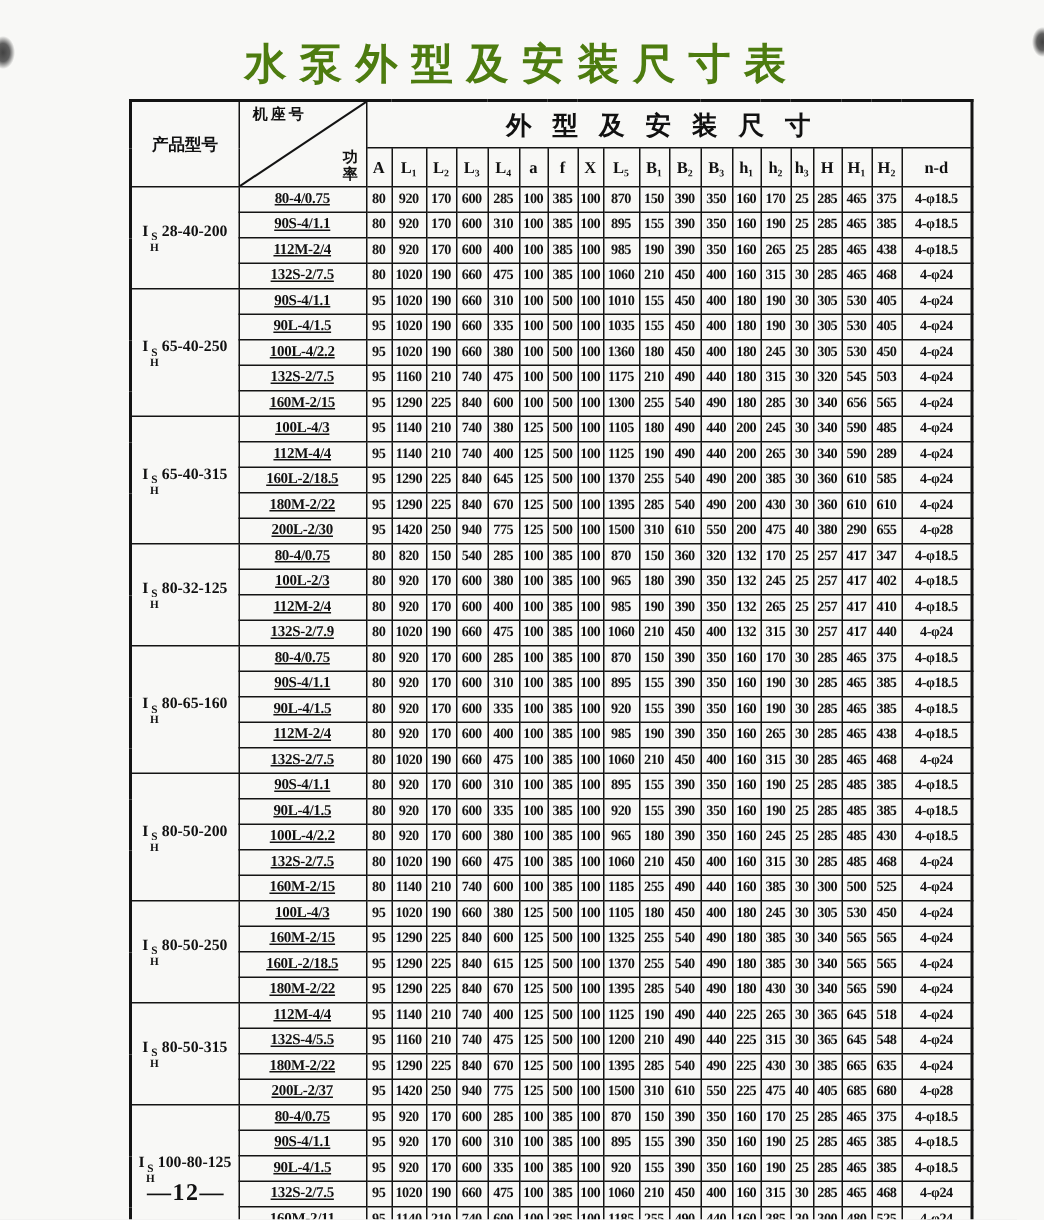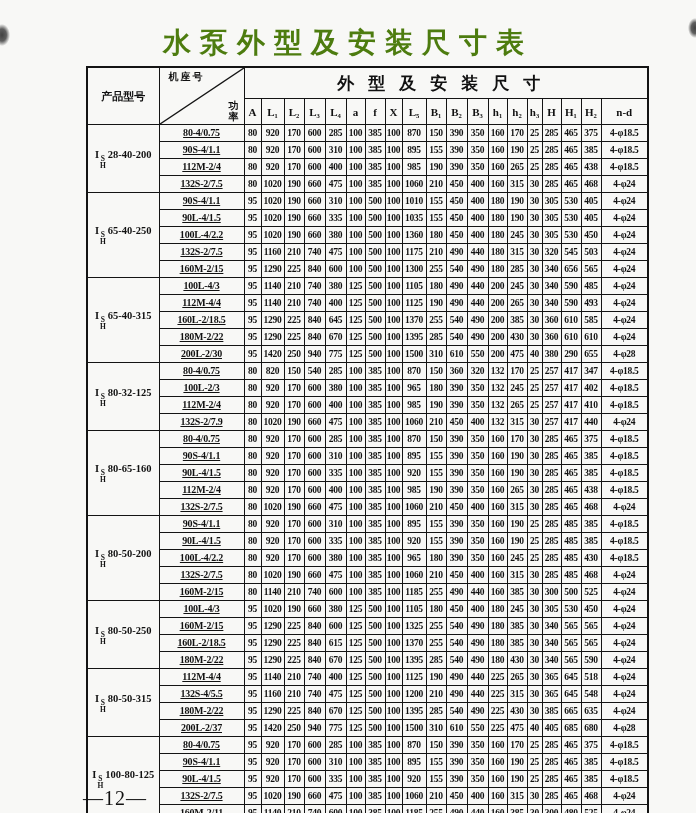--- a/index.html
+++ b/index.html
@@ -67,22 +67,22 @@
   td.model .stack{
     display:inline-flex;flex-direction:column;
     font-size:7.5px;line-height:7px;
     vertical-align:-3px;margin:0 2px 0 1px;
   }
   td.model .stack i{font-style:normal;}
   td.frame{font-size:10px;height:16px;line-height:14px;letter-spacing:-0.2px;text-decoration:underline;}
   td.val{font-size:9.5px;height:16px;line-height:14px;letter-spacing:-0.3px;}
   td.nd{font-size:9.5px;}
   .pagenum{
-    position:absolute;left:83px;top:787px;
-    font-size:20px;font-weight:normal;letter-spacing:1px;
+    position:absolute;left:98px;top:787px;
+    font-size:16px;font-weight:bold;letter-spacing:1px;
     font-family:"Liberation Serif","DejaVu Serif",serif;
   }
 </style>
 </head>
 <body>
 
 <div class="page">
   <div class="scan-mark m1"></div>
   <div class="scan-mark m2"></div>
 
@@ -391,21 +391,21 @@
           <td class="val">100</td>
           <td class="val">1125</td>
           <td class="val">190</td>
           <td class="val">490</td>
           <td class="val">440</td>
           <td class="val">200</td>
           <td class="val">265</td>
           <td class="val">30</td>
           <td class="val">340</td>
           <td class="val">590</td>
-          <td class="val">493</td>
+          <td class="val">289</td>
           <td class="val nd">4-φ24</td>
         </tr>
         <tr>
           <td class="frame">160L-2/18.5</td>
           <td class="val">95</td>
           <td class="val">1290</td>
           <td class="val">225</td>
           <td class="val">840</td>
           <td class="val">645</td>
           <td class="val">125</td>

